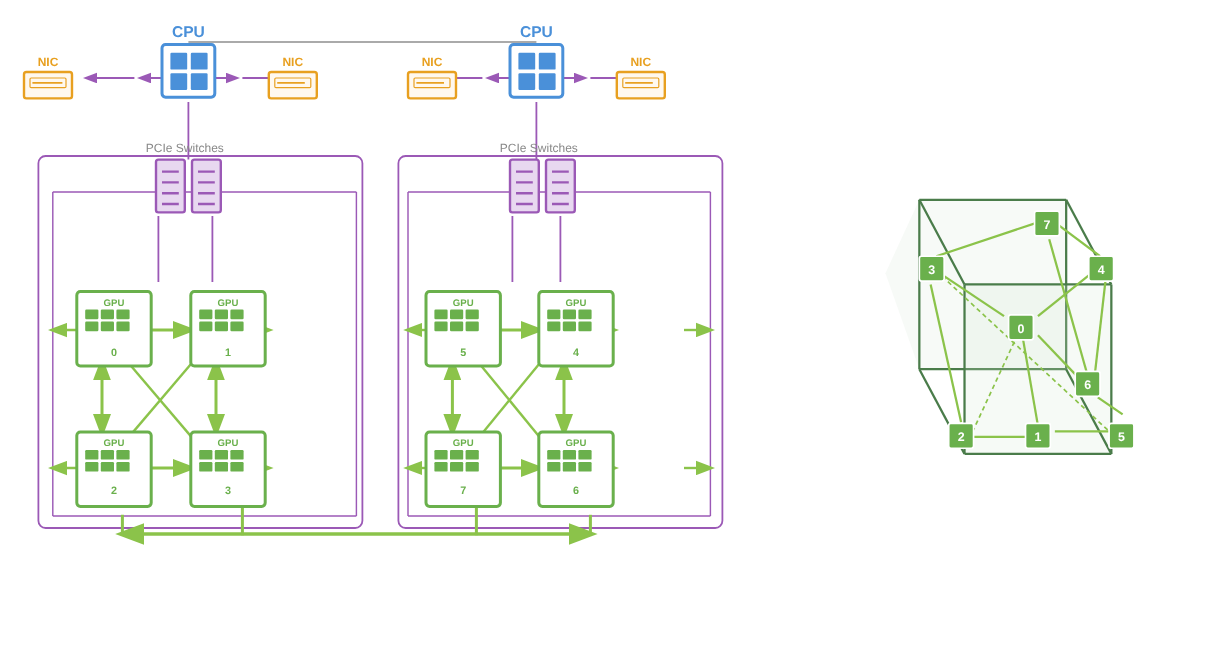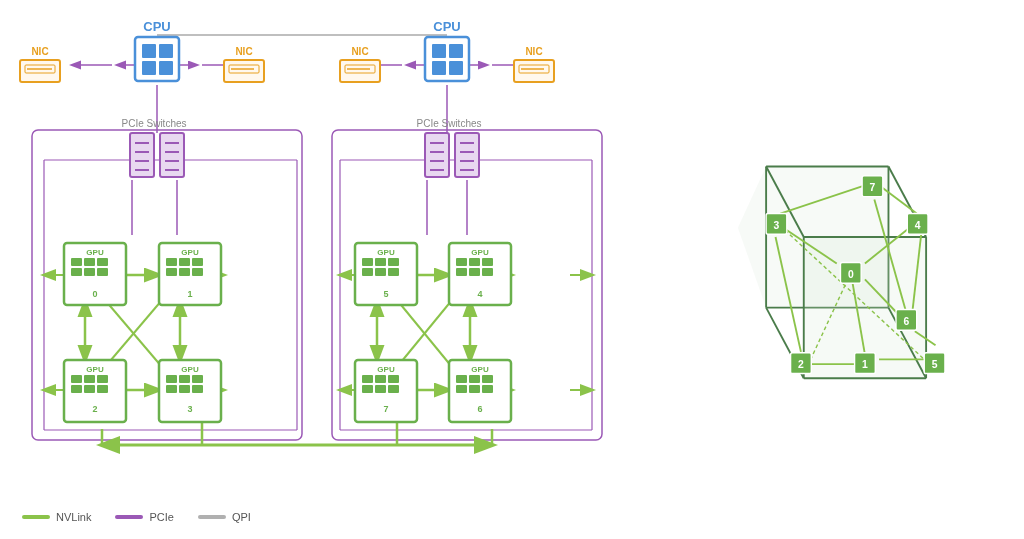--- a/index.html
+++ b/index.html
@@ -312,34 +312,20 @@
       <rect x="454" y="370" width="11" height="8" rx="1" fill="#6ab04c"></rect>
       <rect x="467" y="370" width="11" height="8" rx="1" fill="#6ab04c"></rect>
       <rect x="480" y="370" width="11" height="8" rx="1" fill="#6ab04c"></rect>
       <rect x="454" y="380" width="11" height="8" rx="1" fill="#6ab04c"></rect>
       <rect x="467" y="380" width="11" height="8" rx="1" fill="#6ab04c"></rect>
       <rect x="480" y="380" width="11" height="8" rx="1" fill="#6ab04c"></rect>
       <text x="478" y="407" font-size="9" fill="#6ab04c" font-weight="bold" text-anchor="middle">6</text>
 
     </svg>
 
-    <div class="legend">
-      <div class="legend-item">
-        <div class="legend-line" style="background:#8bc34a;"></div>
-        <span class="legend-text">NVLink</span>
-      </div>
-      <div class="legend-item">
-        <div class="legend-line" style="background:#9b59b6;"></div>
-        <span class="legend-text">PCIe</span>
-      </div>
-      <div class="legend-item">
-        <div class="legend-line" style="background:#b0b0b0;"></div>
-        <span class="legend-text">QPI</span>
-      </div>
-    </div>
   </div>
 
   <div class="right-cube">
     <svg class="cube-svg" viewBox="0 0 340 380">
 
       <polygon points="70,145 100,80 230,80 230,230 100,230" fill="rgba(200,220,200,0.15)" stroke="none"></polygon>
 
       <line x1="100" y1="80" x2="230" y2="80" stroke="#4a7c4a" stroke-width="2"></line>
 
       <line x1="100" y1="80" x2="100" y2="230" stroke="#4a7c4a" stroke-width="2"></line>

